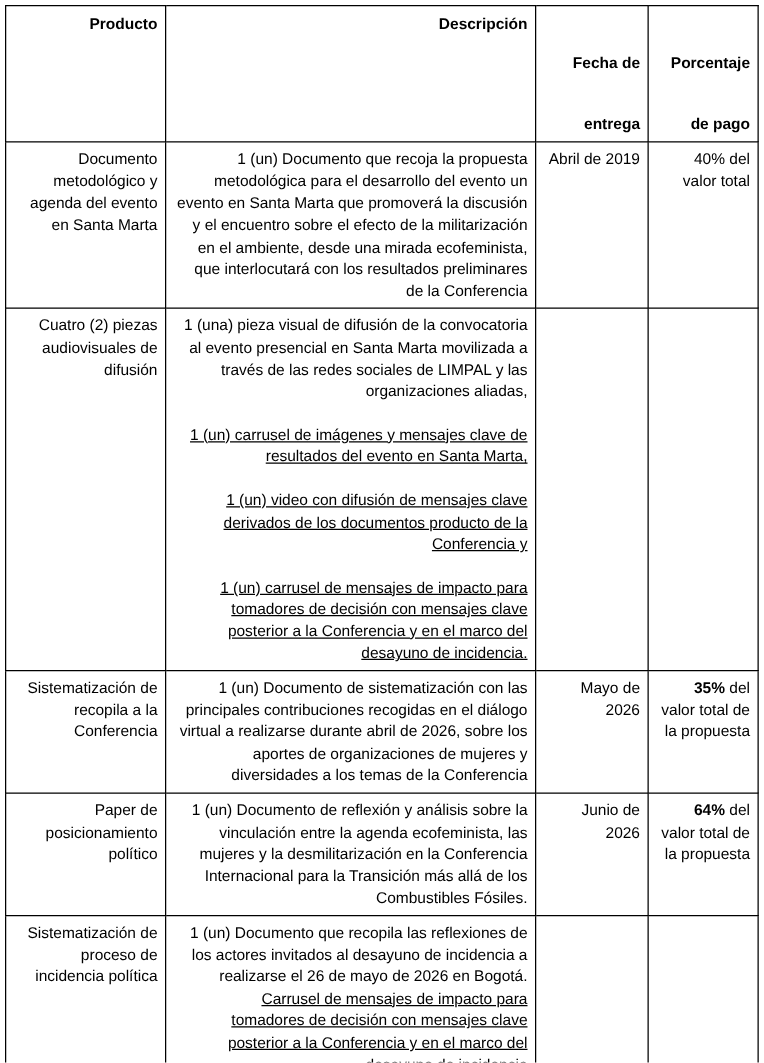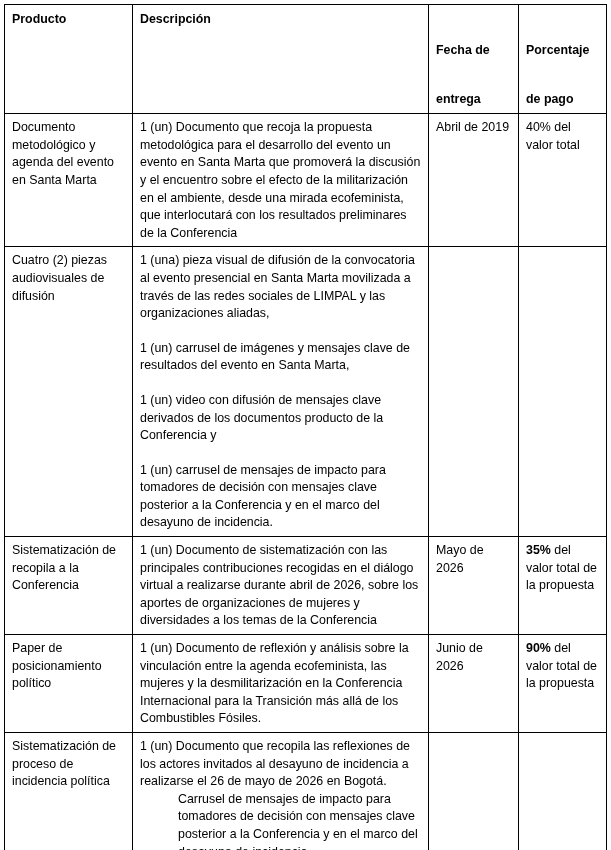--- a/index.html
+++ b/index.html
@@ -30,37 +30,38 @@
     background: #ffffff;
   }
   table.deliverables th,
   table.deliverables td {
     border: 1px solid #000000;
     vertical-align: top;
     padding: 5px 6px 4px 7px;
     font-size: 12.4px;
     line-height: 17.6px;
     font-weight: normal;
-    text-align: left;
+    text-align: right;
   }
   table.deliverables th {
     font-weight: bold;
     padding-top: 6px;
     padding-bottom: 5px;
   }
   col.c-producto    { width: 128px; }
   col.c-descripcion { width: 296px; }
   col.c-fecha       { width: 90px; }
   col.c-porcentaje  { width: 88px; }
 
   td.desc p {
     margin: 0;
   }
   td.desc p + p {
     margin-top: 17px;
+    text-decoration: underline;
   }
   td.desc p.tight + p.tight {
     margin-top: 0;
     margin-left: 38px;
   }
   .pct-strong {
     font-weight: bold;
   }
   .hdr-line2 {
     display: block;
@@ -119,21 +120,21 @@
           </td>
           <td>Mayo de 2026</td>
           <td><span class="pct-strong">35%</span><span> del valor total de la propuesta</span></td>
         </tr>
         <tr>
           <td>Paper de posicionamiento político</td>
           <td class="desc">
             <p>1 (un) Documento de reflexión y análisis sobre la vinculación entre la agenda ecofeminista, las mujeres y la desmilitarización en la Conferencia Internacional para la Transición más allá de los Combustibles Fósiles.</p>
           </td>
           <td>Junio de 2026</td>
-          <td><span class="pct-strong">90%</span><span> del valor total de la propuesta</span></td>
+          <td><span class="pct-strong">64%</span><span> del valor total de la propuesta</span></td>
         </tr>
         <tr>
           <td>Sistematización de proceso de incidencia política</td>
           <td class="desc">
             <p class="tight">1 (un) Documento que recopila las reflexiones de los actores invitados al desayuno de incidencia a realizarse el 26 de mayo de 2026 en Bogotá.</p>
             <p class="tight">Carrusel de mensajes de impacto para tomadores de decisión con mensajes clave posterior a la Conferencia y en el marco del desayuno de incidencia</p>
           </td>
           <td></td>
           <td></td>
         </tr>

